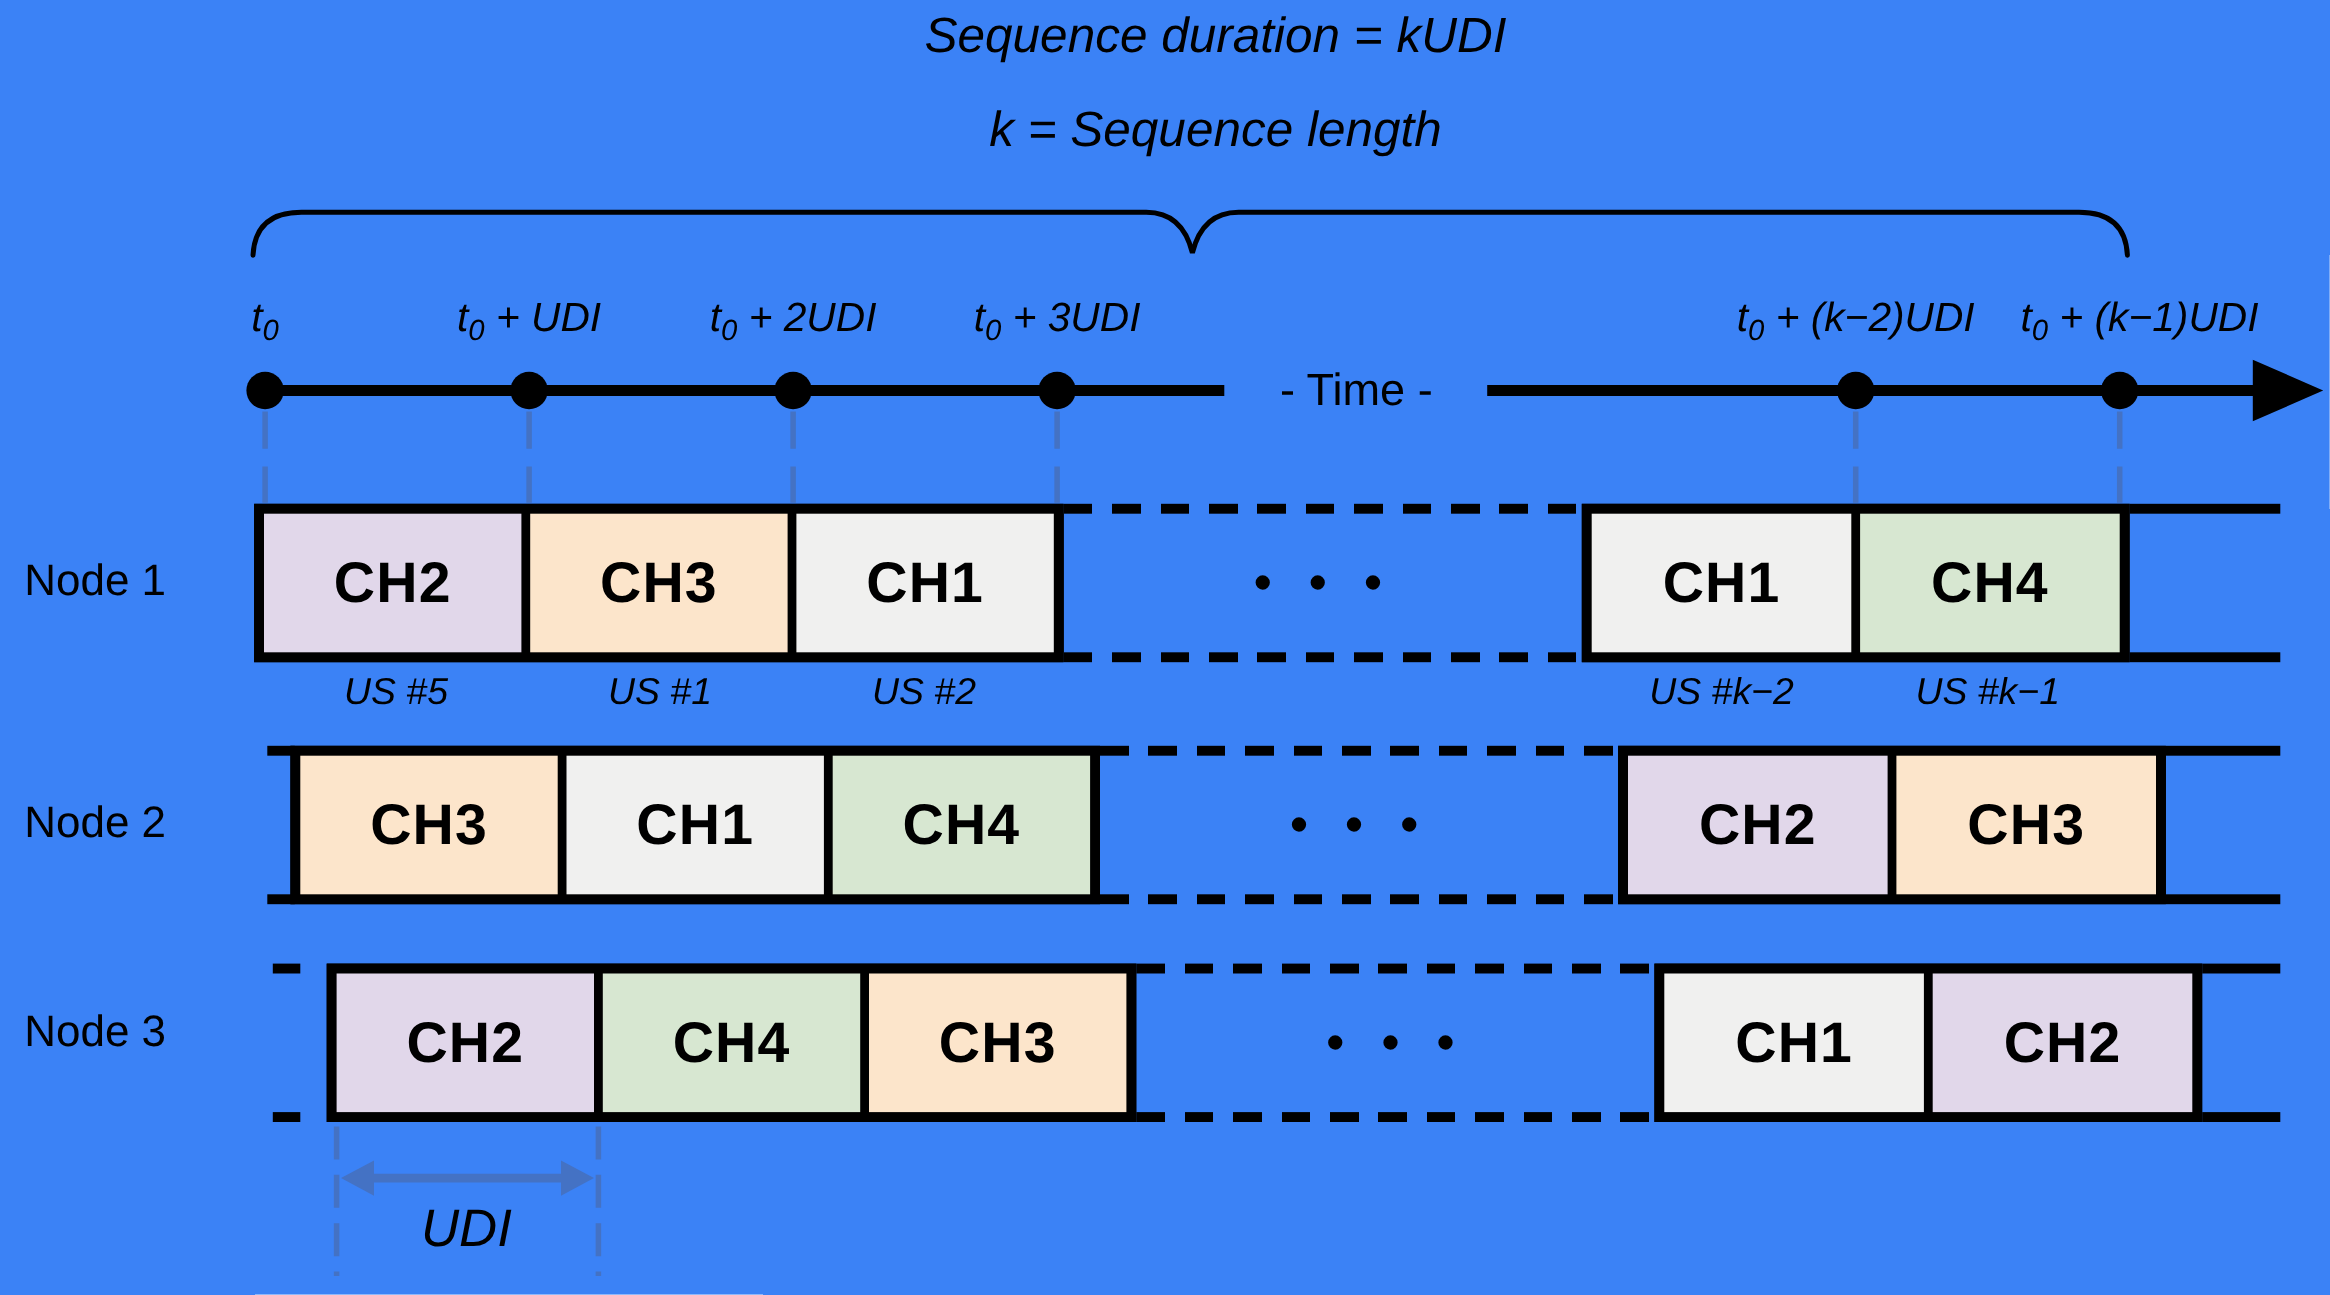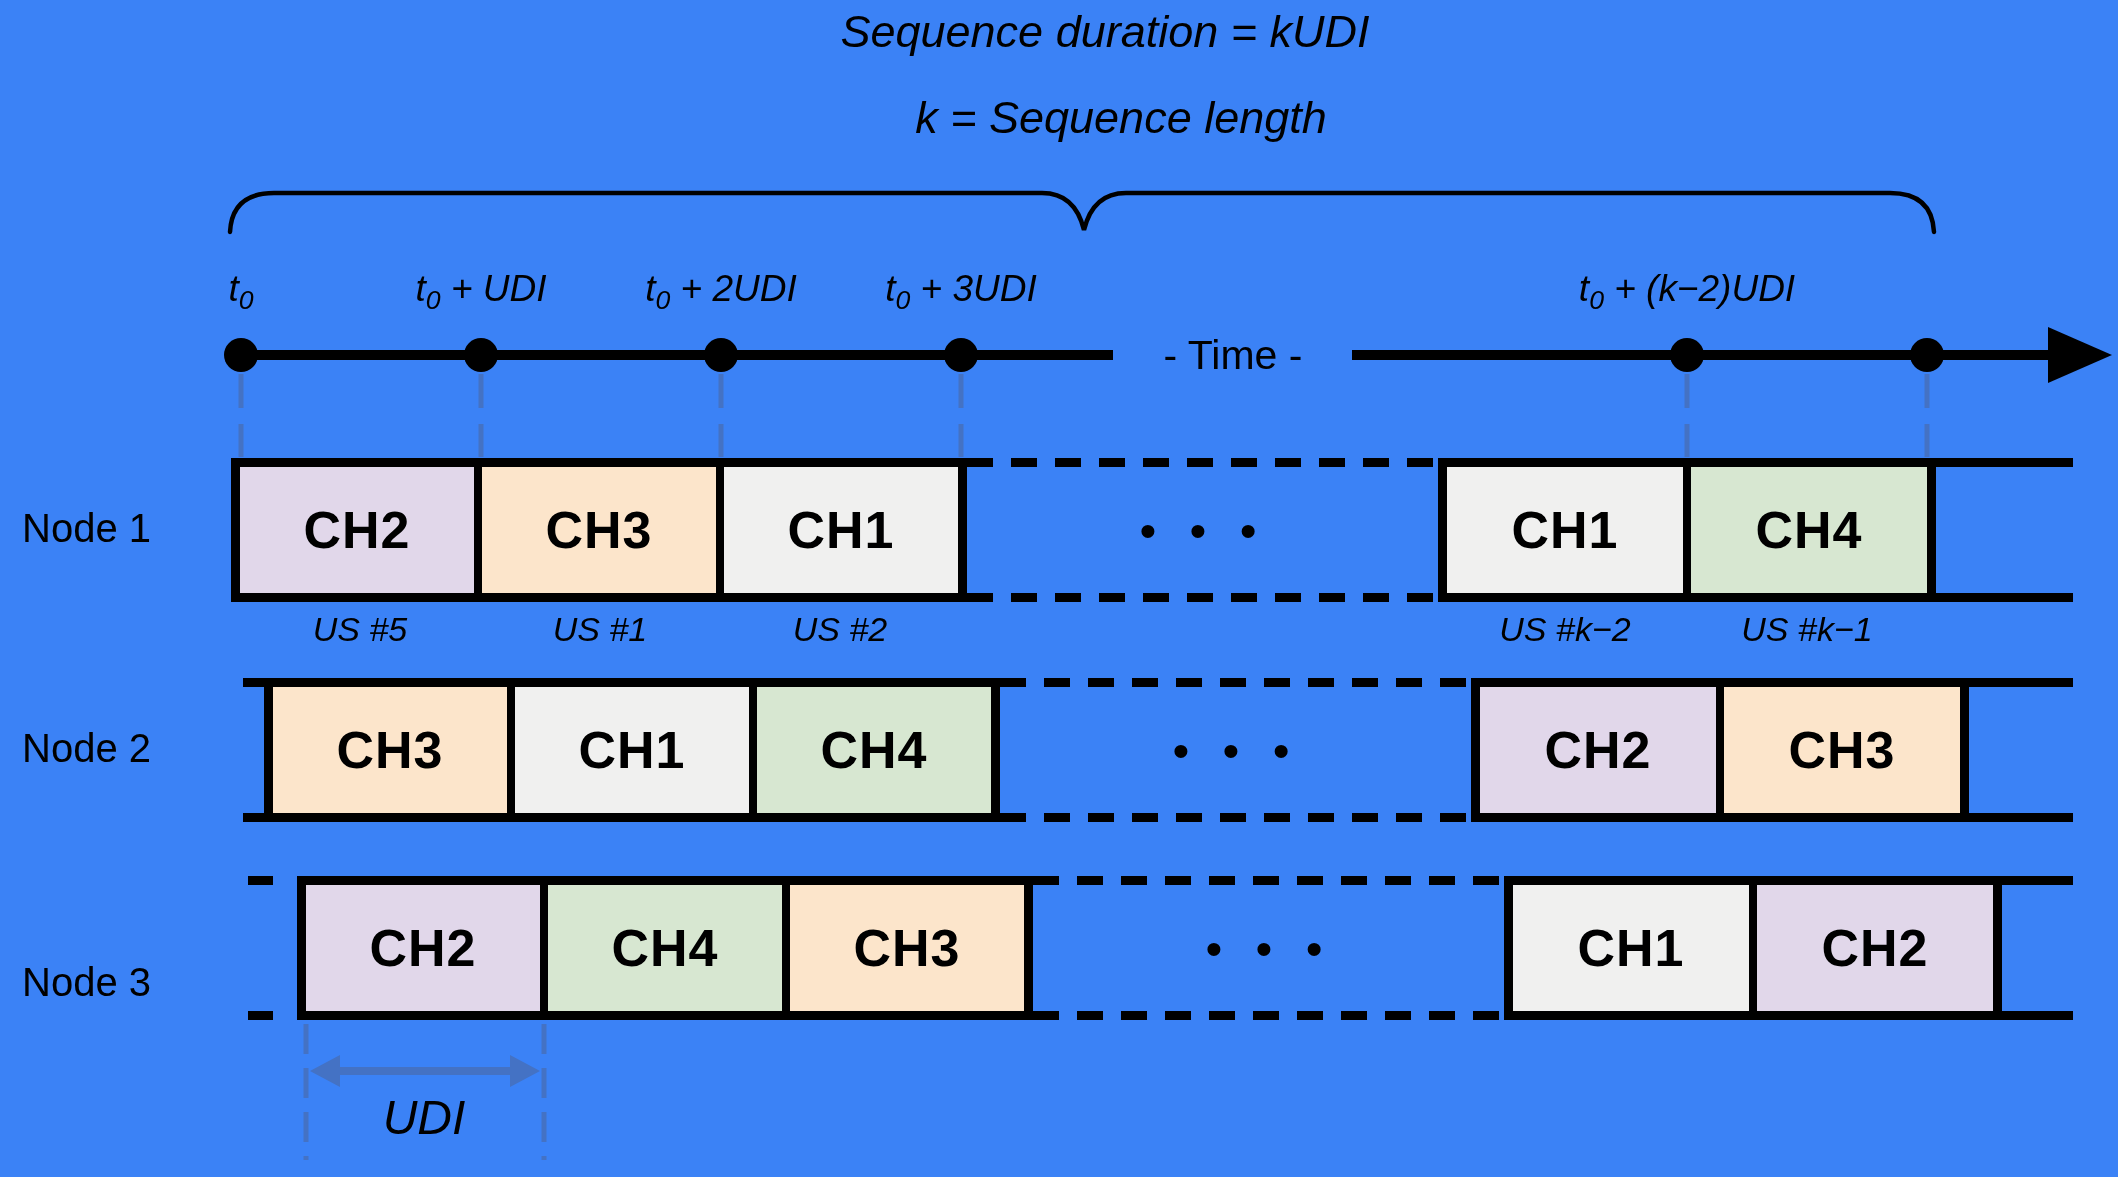--- a/index.html
+++ b/index.html
@@ -1,20 +1,20 @@
 <!DOCTYPE html>
 <html><head>
 <meta charset="utf-8">
 <style>
   html,body{margin:0;padding:0;background:#fff;}
   .stage{position:relative;width:2118px;height:1177px;background:#3b82f6;overflow:hidden;
          font-family:"Liberation Sans",sans-serif;color:#000;}
   .abs{position:absolute;}
   .title{top:6px;left:1105px;transform:translateX(-50%);font-style:italic;font-size:45px;white-space:nowrap;}
-  .subtitle{top:92px;left:1105px;transform:translateX(-50%);font-style:italic;font-size:45px;white-space:nowrap;margin-left:16px;}
+  .subtitle{top:92px;left:1105px;transform:translateX(-50%);font-style:italic;font-size:45px;white-space:nowrap;}
   .tick-label{top:268px;transform:translateX(-50%);font-style:italic;font-size:37px;white-space:nowrap;}
   .tick-label sub{font-size:0.72em;}
   .axis-text{top:355px;left:1233px;transform:translate(-50%,-50%);font-size:41px;white-space:nowrap;}
   .node-label{width:170px;left:22px;text-align:left;font-size:40px;white-space:nowrap;}
   .group{position:absolute;box-sizing:border-box;height:144px;border:9px solid #000;background:#000;
          display:flex;gap:8px;}
   .cell{flex:1;display:flex;align-items:center;justify-content:center;background:#fff;
         font-weight:700;font-size:52px;letter-spacing:1px;text-align:right;}
   .ext{position:absolute;box-sizing:border-box;height:144px;background:transparent;
        border-top:9px solid #000;border-bottom:9px solid #000;}
@@ -64,20 +64,21 @@
       <polygon points="310,1071 340,1055 340,1087" fill="#4472C4"></polygon>
       <polygon points="540,1071 510,1055 510,1087" fill="#4472C4"></polygon>
     </g>
   </svg>
 
   <div class="abs tick-label" style="left:241px">t<sub>0</sub></div>
   <div class="abs tick-label" style="left:481px">t<sub>0</sub> + UDI</div>
   <div class="abs tick-label" style="left:721px">t<sub>0</sub> + 2UDI</div>
   <div class="abs tick-label" style="left:961px">t<sub>0</sub> + 3UDI</div>
   <div class="abs tick-label" style="left:1687px">t<sub>0</sub> + (k−2)UDI</div>
+  <div class="abs tick-label" style="left:1945px">t<sub>0</sub> + (k−1)UDI</div>
   <div class="abs axis-text">- Time -</div>
 
   <div class="abs node-label" style="top:506px">Node 1</div>
   <div class="group" style="left:231px;top:458px;width:736px">
     <div class="cell" style="background: rgb(225, 215, 234);">CH2</div>
     <div class="cell" style="background: rgb(252, 229, 203);">CH3</div>
     <div class="cell" style="background: rgb(240, 240, 239);">CH1</div>
   </div>
   <div class="hdash" style="left:967px;top:458px;width:471px"></div>
   <div class="hdash" style="left:967px;top:593px;width:471px"></div>
@@ -104,21 +105,21 @@
   </div>
   <div class="hdash" style="left:1000px;top:678px;width:471px"></div>
   <div class="hdash" style="left:1000px;top:813px;width:471px"></div>
   <div class="abs dots" style="left:1236px;top:750px">• • •</div>
   <div class="group" style="left:1471px;top:678px;width:498px">
     <div class="cell" style="background: rgb(225, 215, 234);">CH2</div>
     <div class="cell" style="background: rgb(252, 229, 203);">CH3</div>
   </div>
   <div class="ext" style="left:1969px;top:678px;width:104px"></div>
 
-  <div class="abs node-label" style="top:960px">Node 3</div>
+  <div class="abs node-label" style="top:916px">Node 3</div>
   <div class="stub" style="left:248px;top:876px"></div>
   <div class="stub" style="left:248px;top:1011px"></div>
   <div class="group" style="left:297px;top:876px;width:736px">
     <div class="cell" style="background: rgb(225, 215, 234);">CH2</div>
     <div class="cell" style="background: rgb(215, 231, 209);">CH4</div>
     <div class="cell" style="background: rgb(252, 229, 203);">CH3</div>
   </div>
   <div class="hdash" style="left:1033px;top:876px;width:471px"></div>
   <div class="hdash" style="left:1033px;top:1011px;width:471px"></div>
   <div class="abs dots" style="left:1269px;top:948px">• • •</div>

